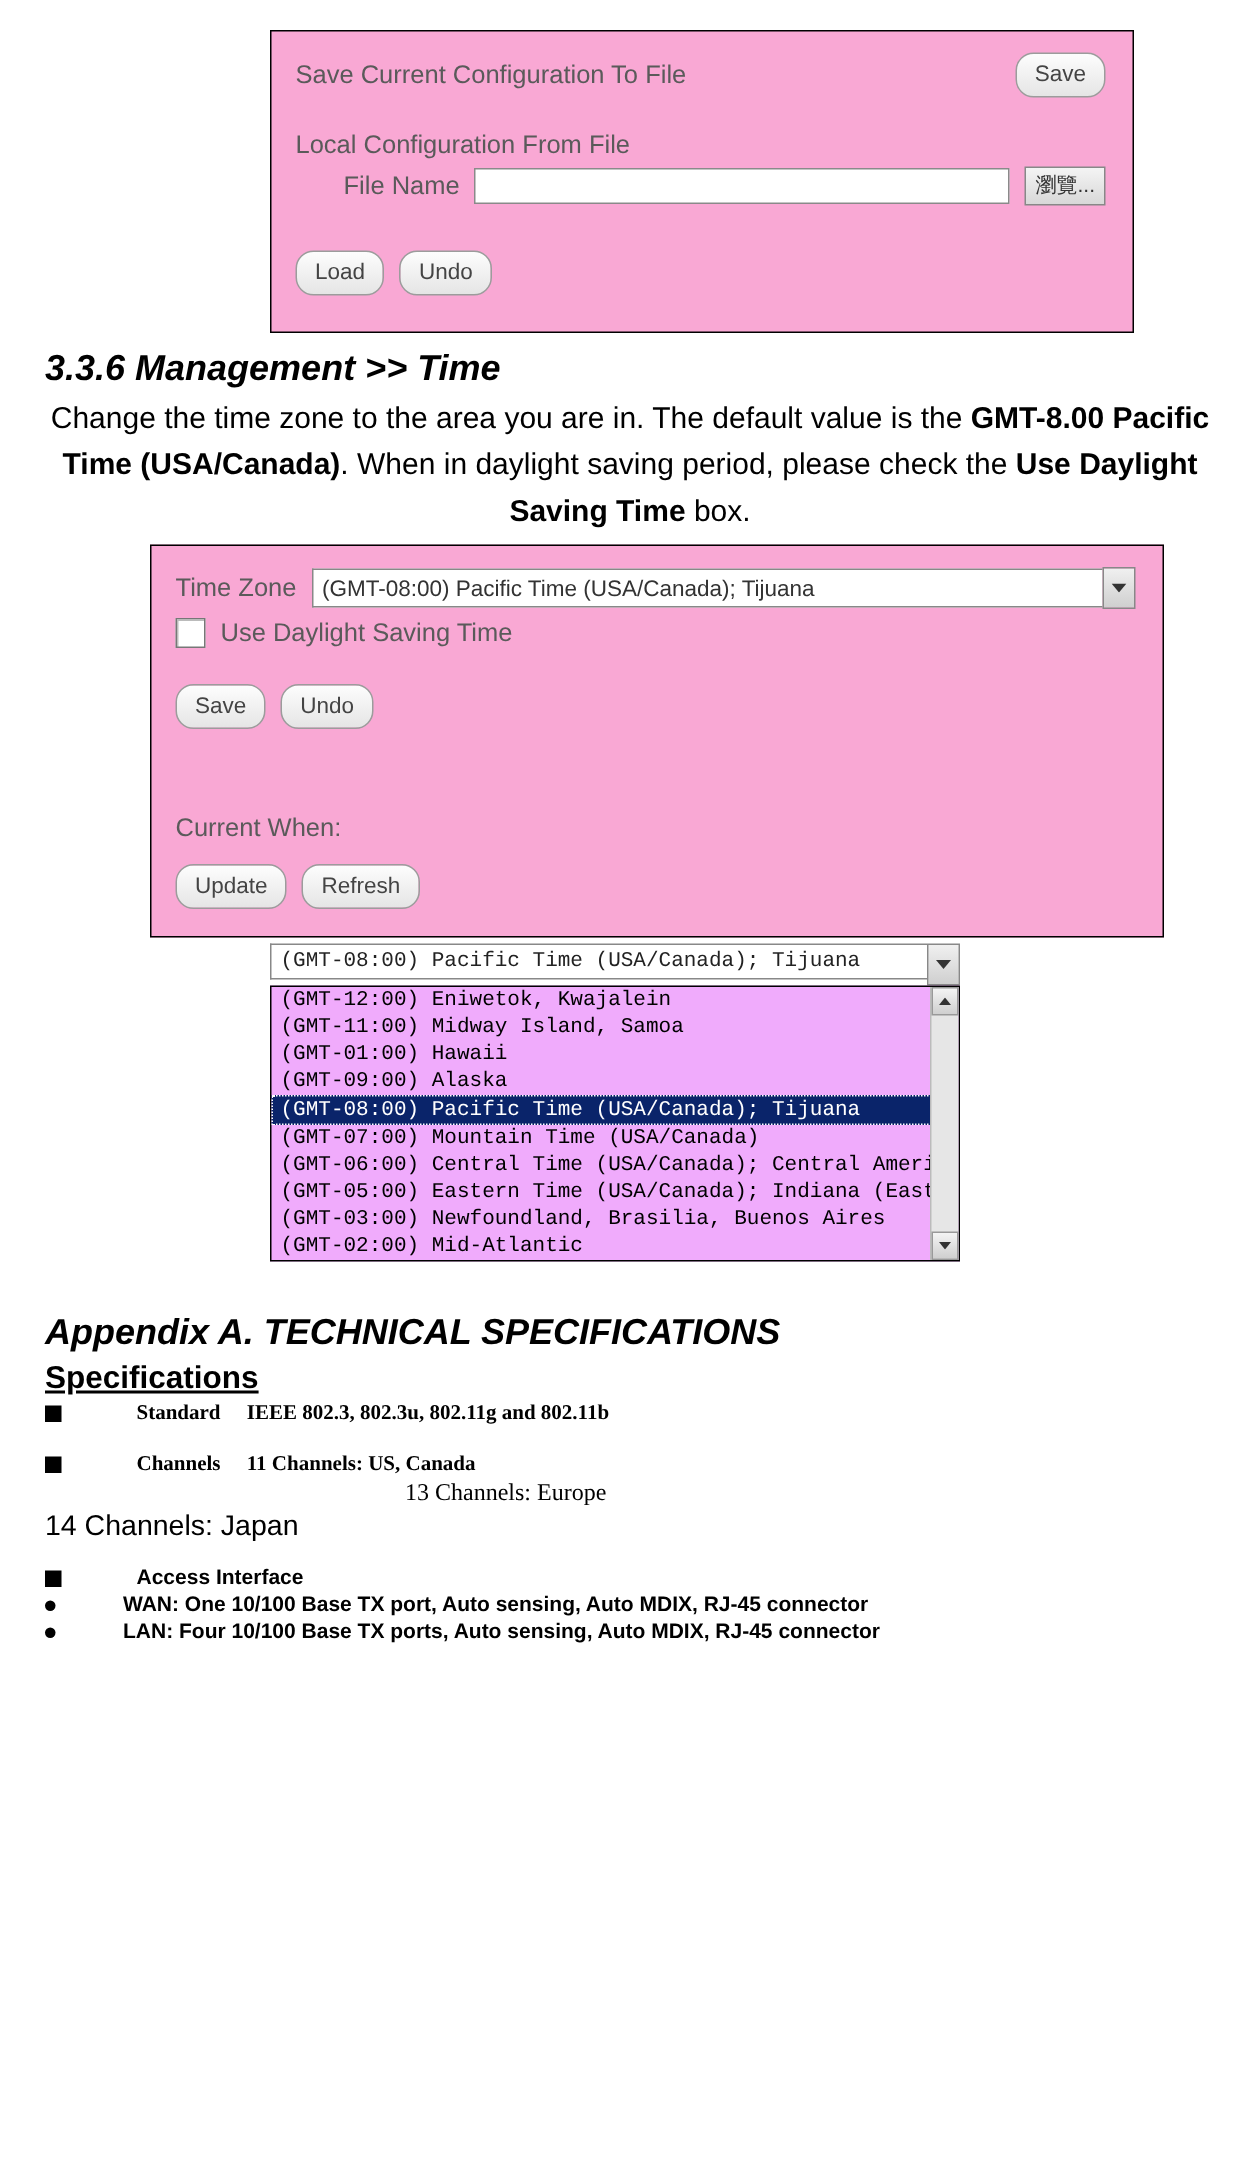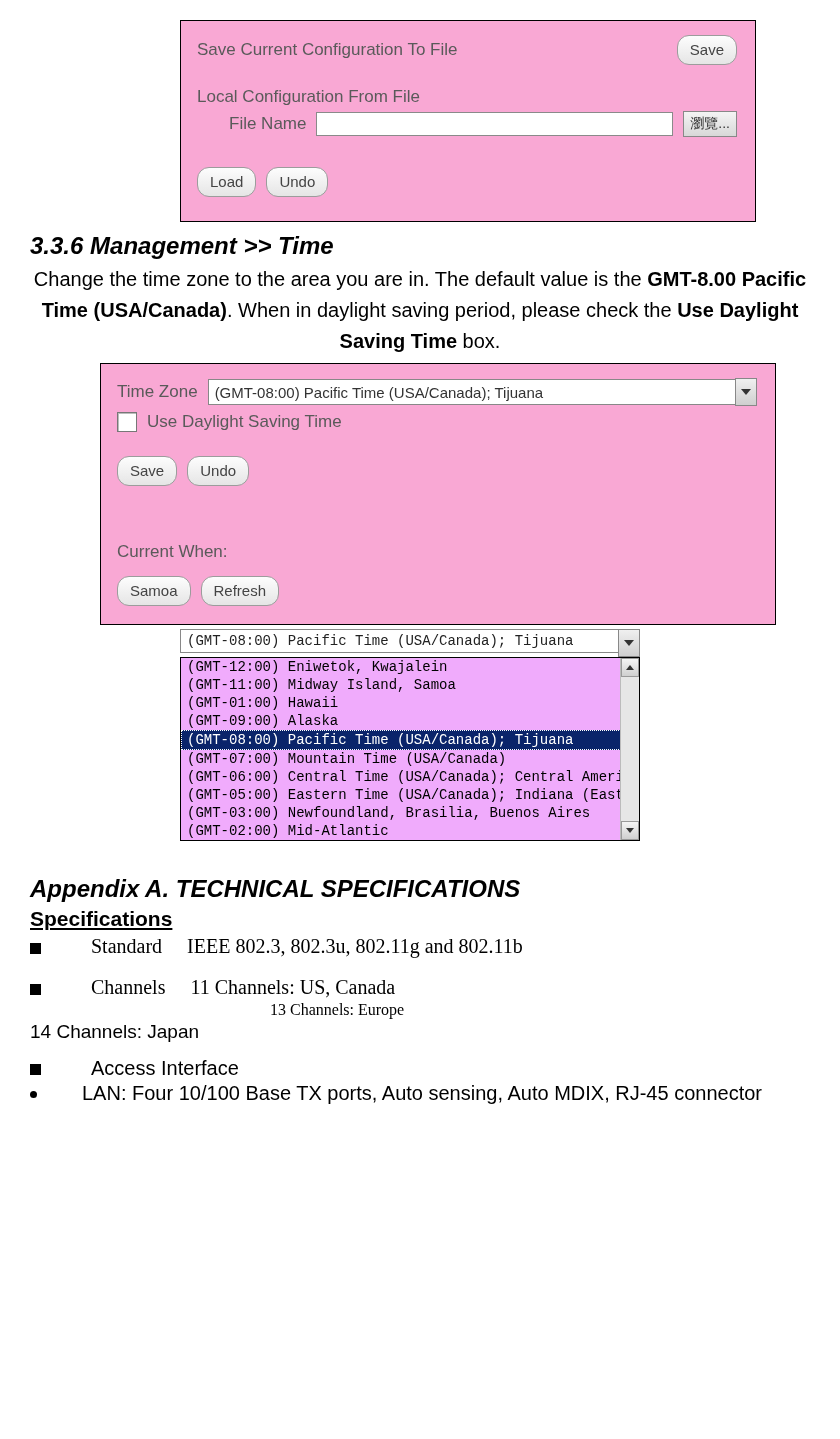--- a/index.html
+++ b/index.html
@@ -173,24 +173,25 @@
   .specs-head {
     font-family: Arial,sans-serif;
     font-size:21px;
     font-weight:bold;
     text-decoration:underline;
     margin:2px 0 4px 0;
   }
   ul.spec { list-style:none; padding:0; margin:0;}
   ul.spec > li {
     font-family:"Times New Roman",serif;
-    font-size:20px;
+    font-size:14px;
     margin:2px 0;
     padding-left:70px;
     text-indent:-70px;
+    font-weight:bold;
   }
   ul.spec > li.arial { font-family: Arial,sans-serif; }
   ul.spec > li::before{
     content:"";
   }
   .sq-bullet {
     display:inline-block;
     width:11px;height:11px;
     background:#000;
     margin-right:50px;
@@ -261,21 +262,21 @@
   </div>
   <div style="height:18px"></div>
   <div class="row">
     <span class="btn">Save</span>
     <span class="btn">Undo</span>
   </div>
   <div style="height:50px"></div>
   <div class="ui-label">Current When:</div>
   <div style="height:14px"></div>
   <div class="row">
-    <span class="btn">Samoa</span>
+    <span class="btn">Update</span>
     <span class="btn">Refresh</span>
   </div>
 </div>
 
 <div class="tz-open-wrap">
   <div class="tz-top">
     <div class="tz-text2">(GMT-08:00) Pacific Time (USA/Canada); Tijuana</div>
     <div class="dd-btn">
       <svg width="10" height="6">
           <polygon points="0,0 10,0 5,6" fill="#333"></polygon>
@@ -320,14 +321,15 @@
 </ul>
 <div style="height:14px"></div>
 <ul class="spec">
   <li><span class="sq-bullet"></span><span style="white-space:pre">Channels     11 Channels: US, Canada</span></li>
 </ul>
 <div class="indent-line">13 Channels: Europe</div>
 <div class="jp-line">14 Channels: Japan</div>
 
 <ul class="spec">
   <li class="arial"><span class="sq-bullet"></span><span>Access Interface</span></li>
+  <li class="arial" style="text-indent:-58px;padding-left:58px;"><span class="dot-bullet"></span><span>WAN: One 10/100 Base TX port, Auto sensing, Auto MDIX, RJ-45 connector</span></li>
   <li class="arial" style="text-indent:-58px;padding-left:58px;"><span class="dot-bullet"></span><span>LAN: Four 10/100 Base TX ports, Auto sensing, Auto MDIX, RJ-45 connector</span></li>
 </ul>
 
 </body></html>

